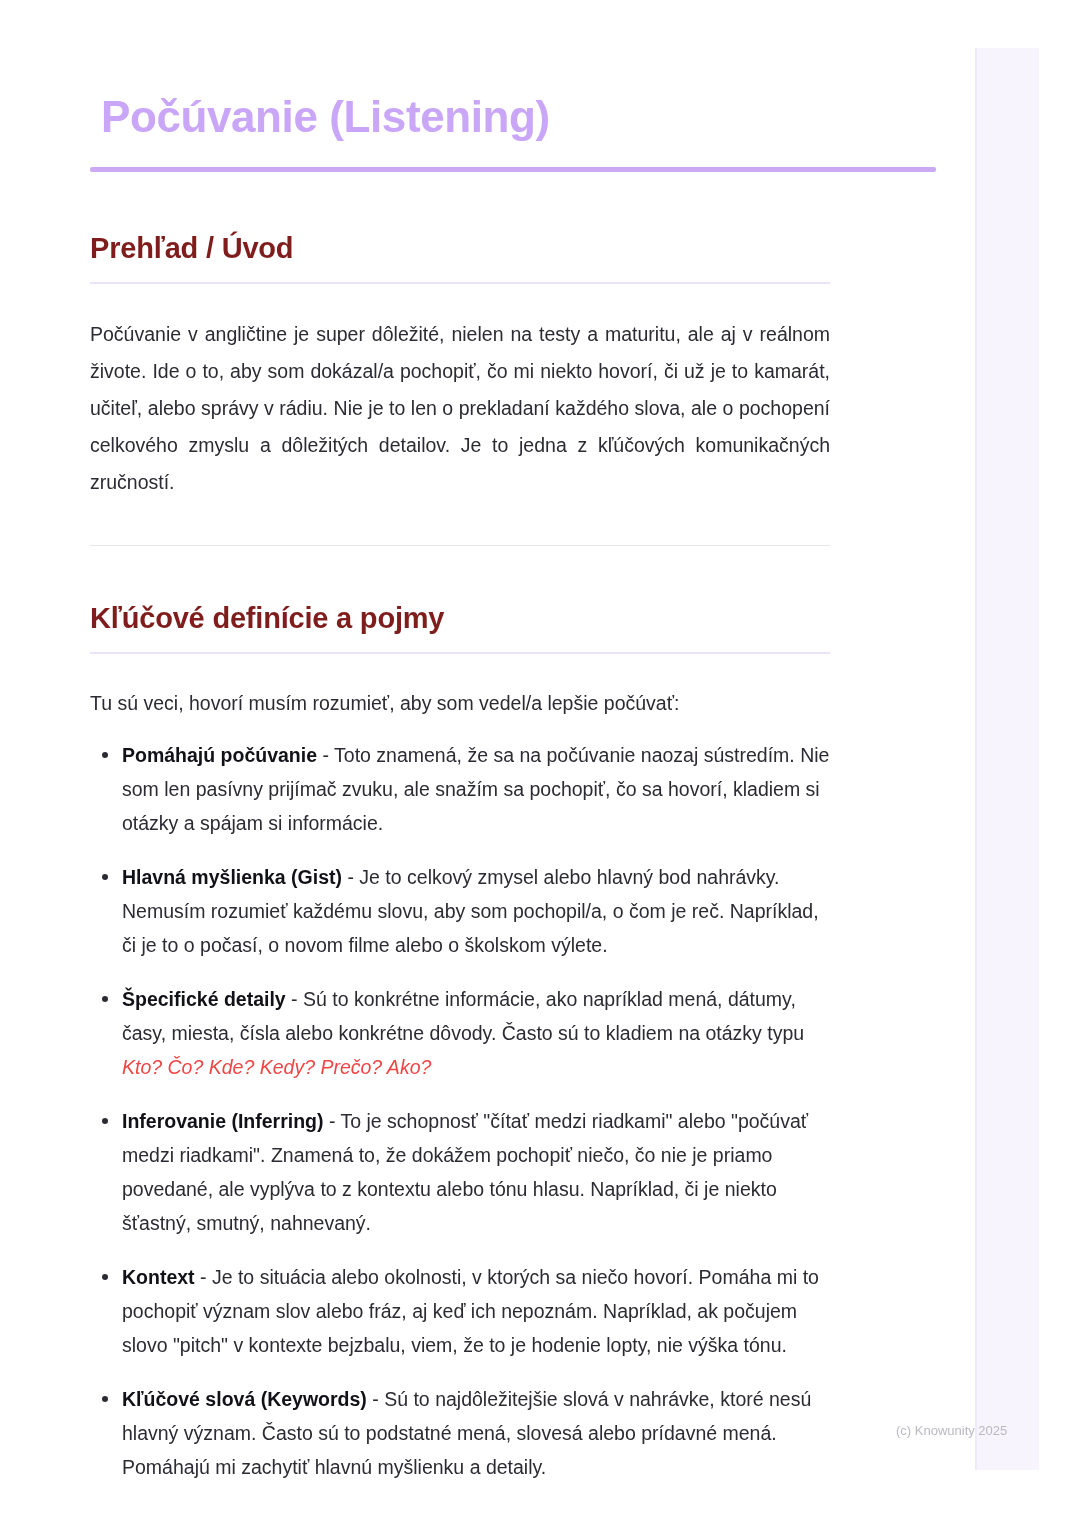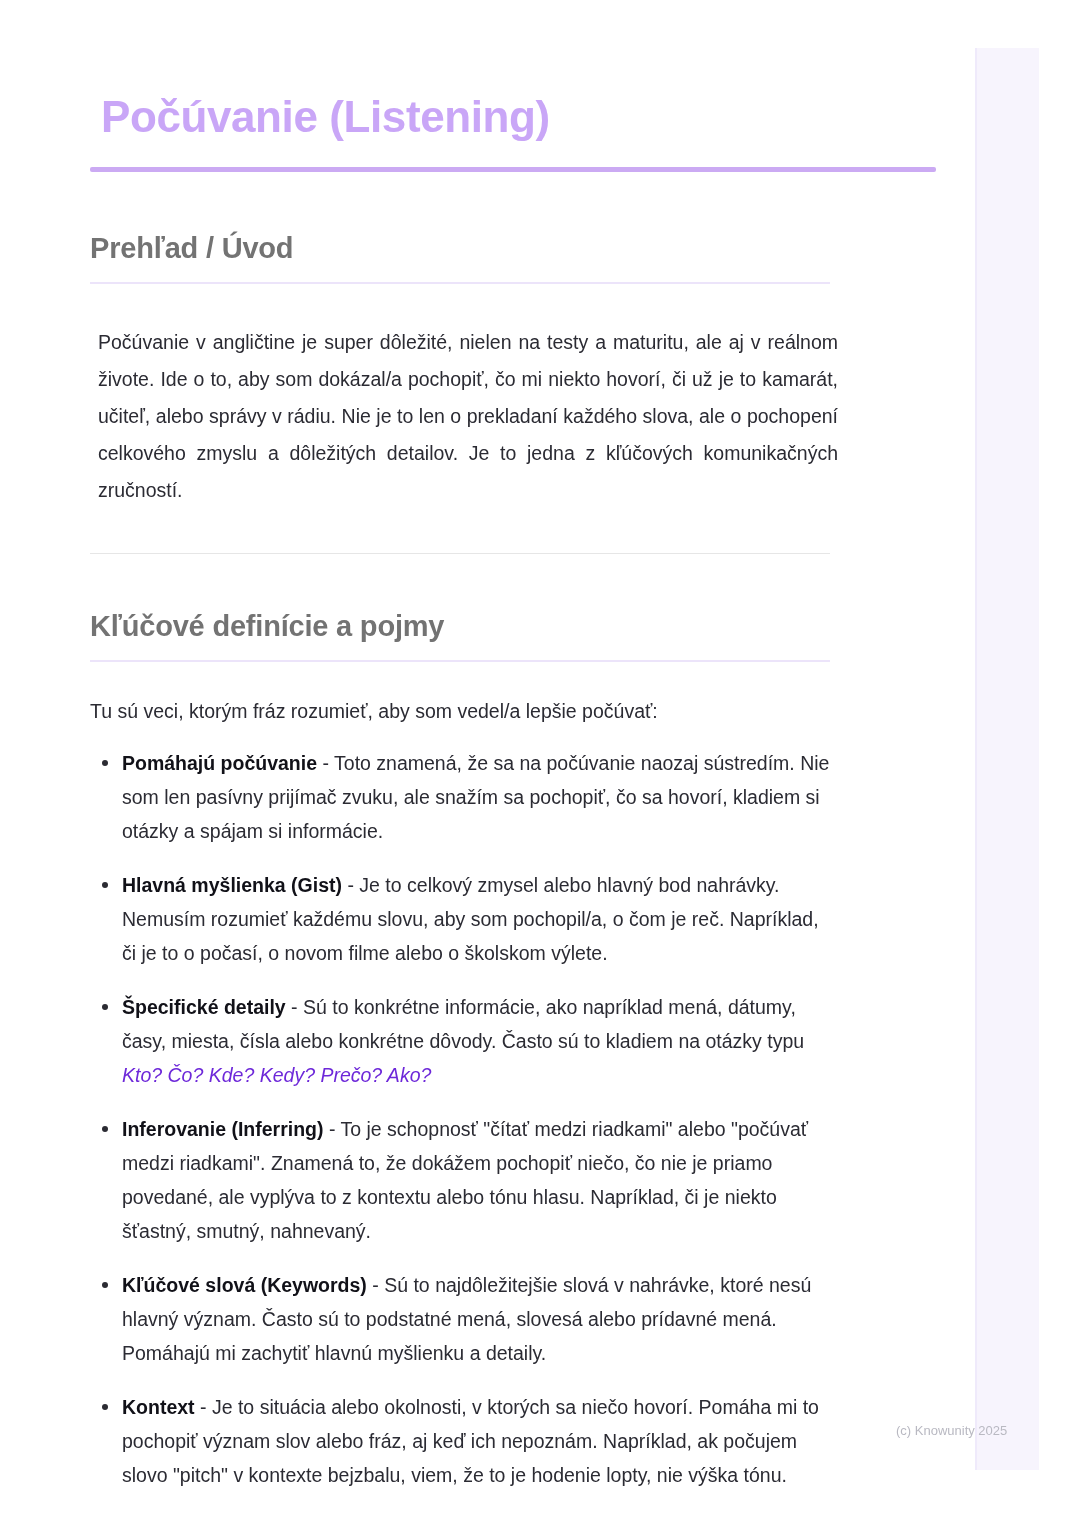--- a/index.html
+++ b/index.html
@@ -59,36 +59,36 @@
     background: #cbaaf3;
     border-radius: 2px;
   }
 
   h2.section-title {
     margin: 0;
     font-size: 29px;
     line-height: 40px;
     font-weight: 700;
     letter-spacing: -0.2px;
-    color: #737373;
+    color: #7f1d1d;
   }
 
   .section-rule {
     margin-top: 14px;
     width: 740px;
     height: 2px;
     background: #ece4fa;
   }
 
   .sp-h2-1 { height: 56px; }
   .sp-h2-2 { height: 52px; }
   .sp-after-rule { height: 32px; }
 
   p.intro {
-    margin: 8px;
+    margin: 0;
     font-size: 19.5px;
     line-height: 37px;
     color: #2b2b33;
     text-align: justify;
     width: 740px;
   }
 
   .divider {
     margin: 44px 0 0 0;
     width: 740px;
@@ -132,21 +132,21 @@
 
   .term {
     font-weight: 700;
     color: #111118;
   }
 
   .dash { color: #2b2b33; }
 
   .q-italic {
     font-style: italic;
-    color: #6d28d9;
+    color: #ef4444;
   }
 
   .watermark {
     position: absolute;
     left: 896px;
     top: 1422px;
     font-size: 13px;
     line-height: 18px;
     color: #b9b9c2;
     white-space: nowrap;
@@ -176,28 +176,28 @@
 
     <div class="divider"></div>
 
     <div class="sp-h2-2"></div>
 
     <h2 class="section-title">Kľúčové definície a pojmy</h2>
     <div class="section-rule"></div>
 
     <div class="sp-after-rule"></div>
 
-    <p class="lead-in">Tu sú veci, ktorým fráz rozumieť, aby som vedel/a lepšie počúvať:</p>
+    <p class="lead-in">Tu sú veci, hovorí musím rozumieť, aby som vedel/a lepšie počúvať:</p>
 
     <ul class="term-list" id="term-list">
         <li><span class="dot"></span><span class="term">Pomáhajú počúvanie</span><span class="dash"> - </span><span>Toto znamená, že sa na počúvanie naozaj sústredím. Nie som len pasívny prijímač zvuku, ale snažím sa pochopiť, čo sa hovorí, kladiem si otázky a spájam si informácie.</span></li>
         <li><span class="dot"></span><span class="term">Hlavná myšlienka (Gist)</span><span class="dash"> - </span><span>Je to celkový zmysel alebo hlavný bod nahrávky. Nemusím rozumieť každému slovu, aby som pochopil/a, o čom je reč. Napríklad, či je to o počasí, o novom filme alebo o školskom výlete.</span></li>
         <li><span class="dot"></span><span class="term">Špecifické detaily</span><span class="dash"> - </span><span>Sú to konkrétne informácie, ako napríklad mená, dátumy, časy, miesta, čísla alebo konkrétne dôvody. Často sú to kladiem na otázky typu </span><span class="q-italic">Kto? Čo? Kde? Kedy? Prečo? Ako?</span></li>
         <li><span class="dot"></span><span class="term">Inferovanie (Inferring)</span><span class="dash"> - </span><span>To je schopnosť "čítať medzi riadkami" alebo "počúvať medzi riadkami". Znamená to, že dokážem pochopiť niečo, čo nie je priamo povedané, ale vyplýva to z kontextu alebo tónu hlasu. Napríklad, či je niekto šťastný, smutný, nahnevaný.</span></li>
+        <li><span class="dot"></span><span class="term">Kontext</span><span class="dash"> - </span><span>Je to situácia alebo okolnosti, v ktorých sa niečo hovorí. Pomáha mi to pochopiť význam slov alebo fráz, aj keď ich nepoznám. Napríklad, ak počujem slovo "pitch" v kontexte bejzbalu, viem, že to je hodenie lopty, nie výška tónu.</span></li>
         <li><span class="dot"></span><span class="term">Kľúčové slová (Keywords)</span><span class="dash"> - </span><span>Sú to najdôležitejšie slová v nahrávke, ktoré nesú hlavný význam. Často sú to podstatné mená, slovesá alebo prídavné mená. Pomáhajú mi zachytiť hlavnú myšlienku a detaily.</span></li>
-        <li><span class="dot"></span><span class="term">Kontext</span><span class="dash"> - </span><span>Je to situácia alebo okolnosti, v ktorých sa niečo hovorí. Pomáha mi to pochopiť význam slov alebo fráz, aj keď ich nepoznám. Napríklad, ak počujem slovo "pitch" v kontexte bejzbalu, viem, že to je hodenie lopty, nie výška tónu.</span></li>
       </ul>
 
   </div>
 
   <div class="watermark">(c) Knowunity 2025</div>
 
 </div>
 
 </body></html>

